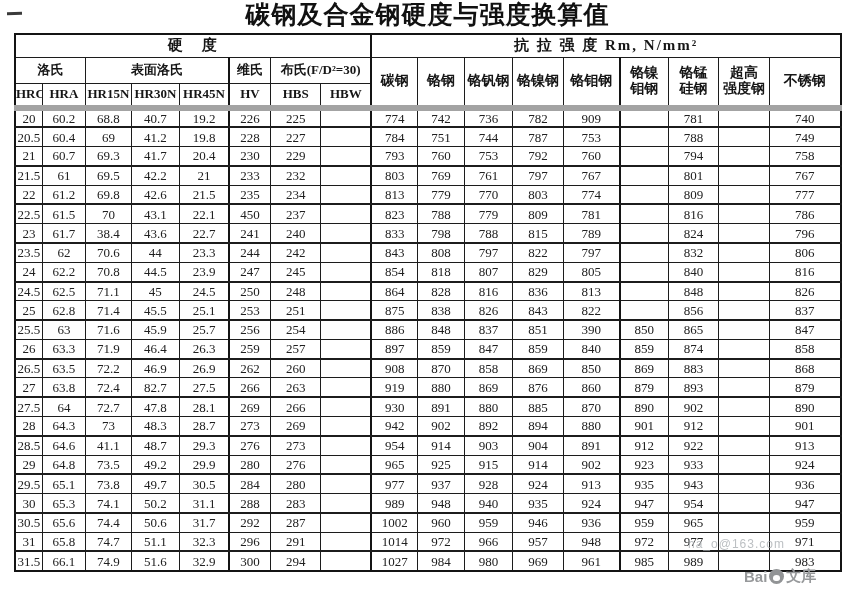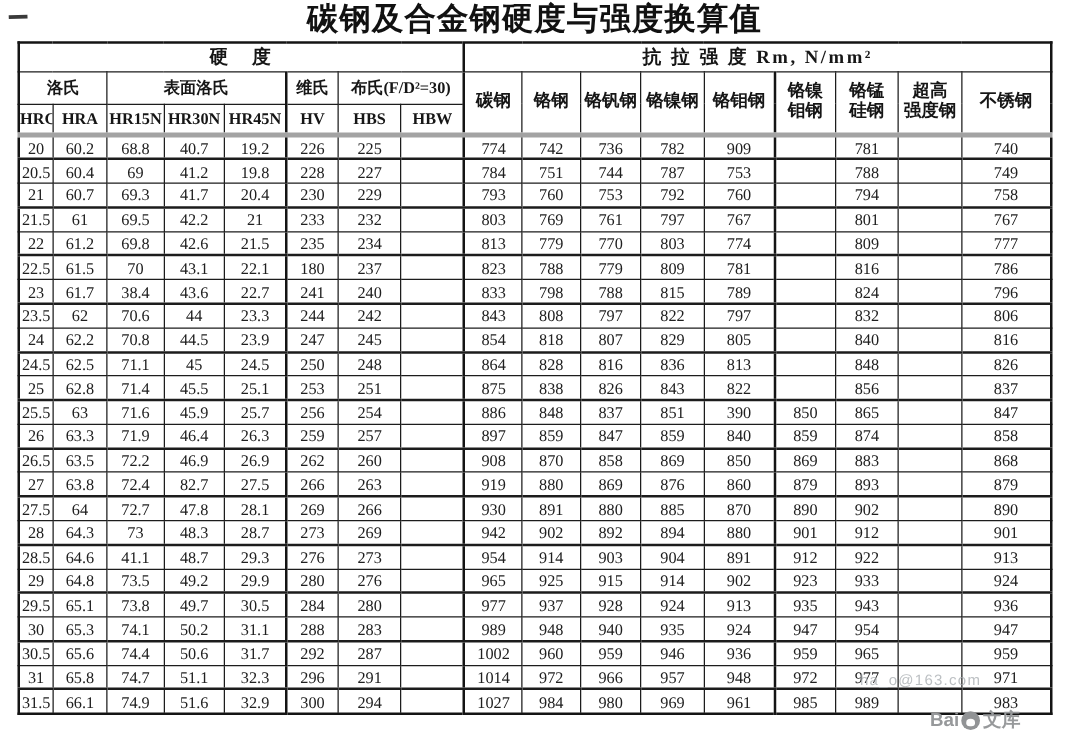--- a/index.html
+++ b/index.html
@@ -29,21 +29,21 @@
     border:2px solid #141414;
   }
   .conv th, .conv td {
     border:1px solid #1c1c1c;
     padding:0;
     text-align:center; vertical-align:middle;
     font-size:13px;
     overflow:hidden;
   }
   .conv thead th { font-weight:bold; color:#161616; }
-  .conv thead { border-bottom:4px solid #a3a3a3; }
+  .conv thead { border-bottom:6px solid #a3a3a3; }
   .conv tr.sec-row { height:23px; }
   .conv tr.grp-row { height:26px; }
   .conv tr.sym-row { height:25px; }
   .conv .sec { font-size:15px; letter-spacing:2px; }
   .conv .steel { white-space:pre-line; line-height:1.15; font-size:14px; letter-spacing:0; }
   .conv tbody tr { height:19px; }
   .conv tbody td { font-size:13px; line-height:1; color:#202020; }
   
   .bl2 { border-left:2px solid #141414 !important; }
   .conv tbody td:nth-child(6),
@@ -233,21 +233,21 @@
         <td>809</td>
         <td></td>
         <td>777</td>
       </tr>
       <tr>
         <td>22.5</td>
         <td>61.5</td>
         <td>70</td>
         <td>43.1</td>
         <td>22.1</td>
-        <td>180</td>
+        <td>450</td>
         <td>237</td>
         <td></td>
         <td>823</td>
         <td>788</td>
         <td>779</td>
         <td>809</td>
         <td>781</td>
         <td></td>
         <td>816</td>
         <td></td>

